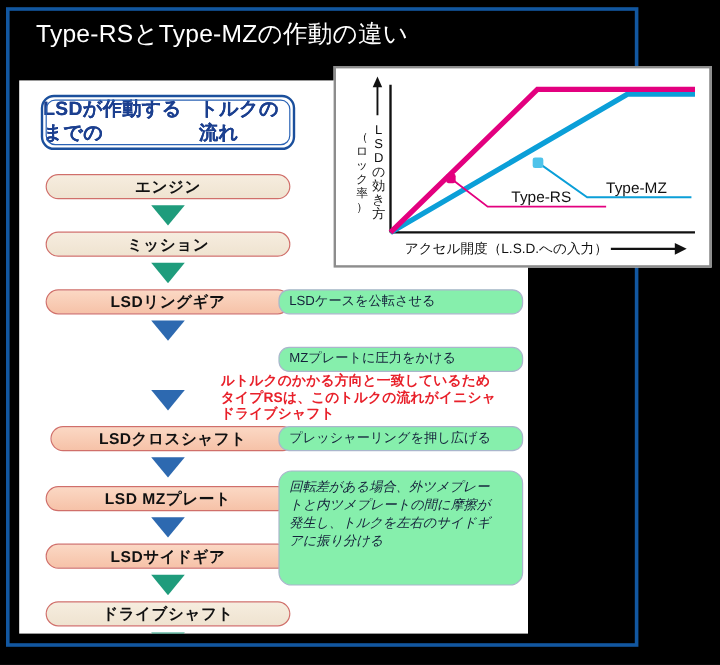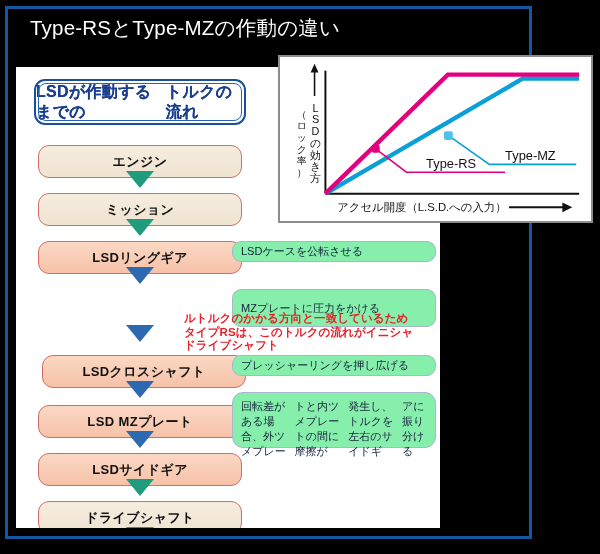--- a/index.html
+++ b/index.html
@@ -43,21 +43,21 @@
   }
   .flow-header .inner{
     position:absolute;inset:2px;border:1px solid #2a62b4;border-radius:8px;pointer-events:none;
   }
   .flow-header span{
     color:#1b3f8f;font-weight:bold;font-size:16px;line-height:20px;
     letter-spacing:.3px;text-shadow:0 0 0 #1b3f8f;
   }
   
   .mbox{
-    position:absolute;height:33px;border-radius:11px;
+    position:absolute;height:21px;border-radius:11px;
     display:flex;align-items:center;justify-content:center;
     box-sizing:border-box;border:1.4px solid #d06f6a;
     font-weight:bold;font-size:13px;color:#111;letter-spacing:.4px;
     background:linear-gradient(#f9ded0,#f4c9b4);
     text-align:right;
   }
   .mbox.cream{background:linear-gradient(#f6eddf,#efe3d0);}
   .mbox.salmon{background:linear-gradient(#fbd8c4,#f6c2a8);}
   
   .note{
@@ -115,24 +115,24 @@
     <div class="arrow blue" style="left:110px;top:314px;"></div>
     <div class="mbox salmon" style="left:22px;top:338px;width:204px;">LSD MZプレート</div>
     <div class="arrow blue" style="left:110px;top:364px;"></div>
     <div class="mbox salmon" style="left:22px;top:386px;width:204px;">LSDサイドギア</div>
     <div class="arrow green" style="left:110px;top:412px;"></div>
 
     <div class="mbox cream" style="left:22px;top:434px;width:204px;">ドライブシャフト</div>
     <div class="arrow green" style="left:110px;top:460px;"></div>
 
     <div class="note" style="left:216px;top:174px;width:204px;height:21px;">LSDケースを公転させる</div>
-    <div class="note" style="left:216px;top:222px;width:204px;height:38px;">MZプレートに圧力をかける</div>
+    <div class="note" style="left:216px;top:222px;width:204px;height:21px;">MZプレートに圧力をかける</div>
     <div class="note" style="left:216px;top:288px;width:204px;height:21px;">プレッシャーリングを押し広げる</div>
 
-    <div class="note tall" style="left:216px;top:325px;width:204px;height:56px;flex-direction:row;">
+    <div class="note tall" style="left:216px;top:325px;width:204px;height:96px;flex-direction:column;font-style:italic;">
       <div>回転差がある場合、外ツメプレー</div>
       <div>トと内ツメプレートの間に摩擦が</div>
       <div>発生し、トルクを左右のサイドギ</div>
       <div>アに振り分ける</div>
     </div>
 
     <div class="red-note" style="left:168px;top:245px;">
       <div>ルトルクのかかる方向と一致しているため</div>
       <div>タイプRSは、このトルクの流れがイニシャ</div>
       <div>ドライブシャフト</div>

